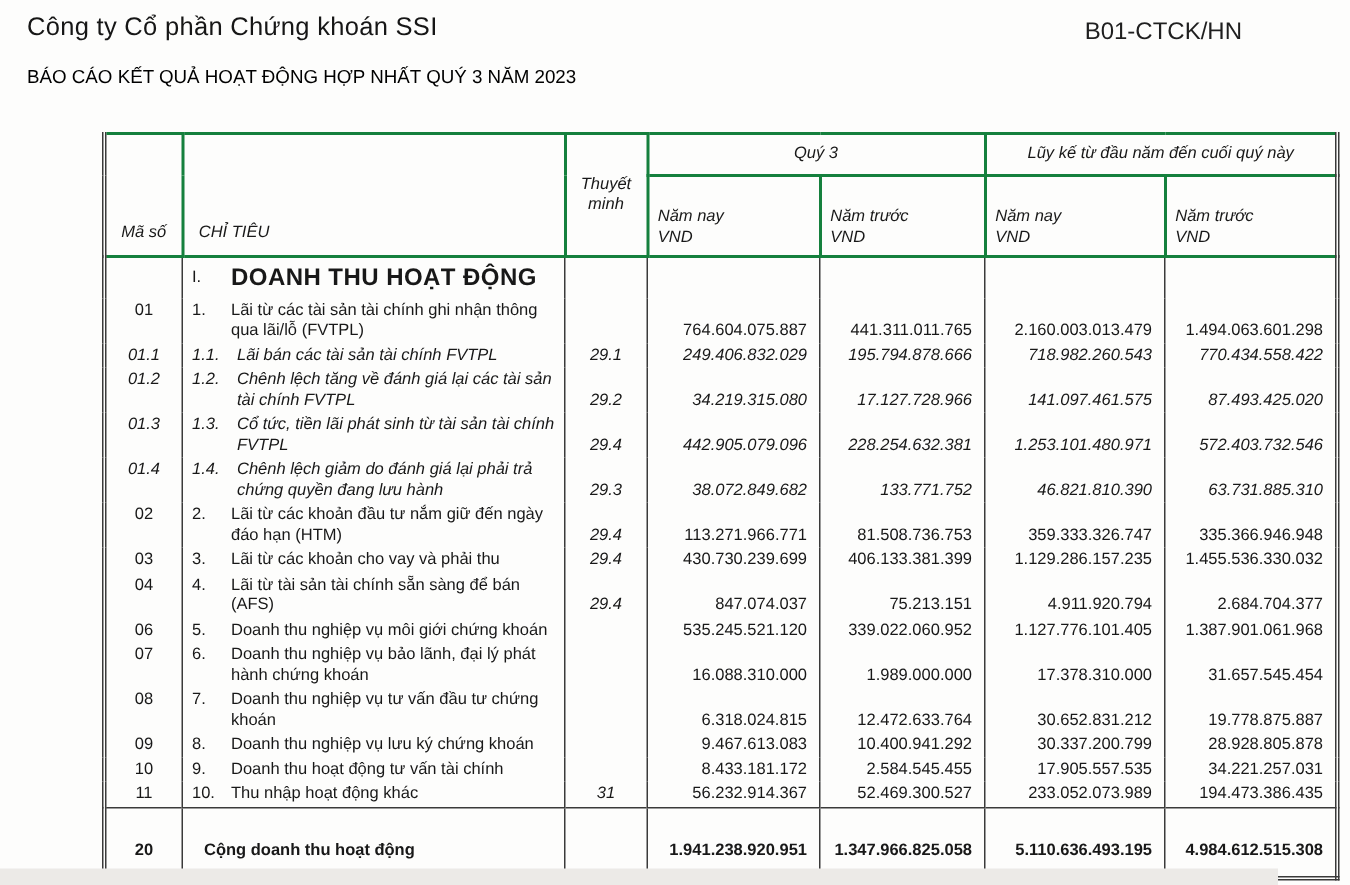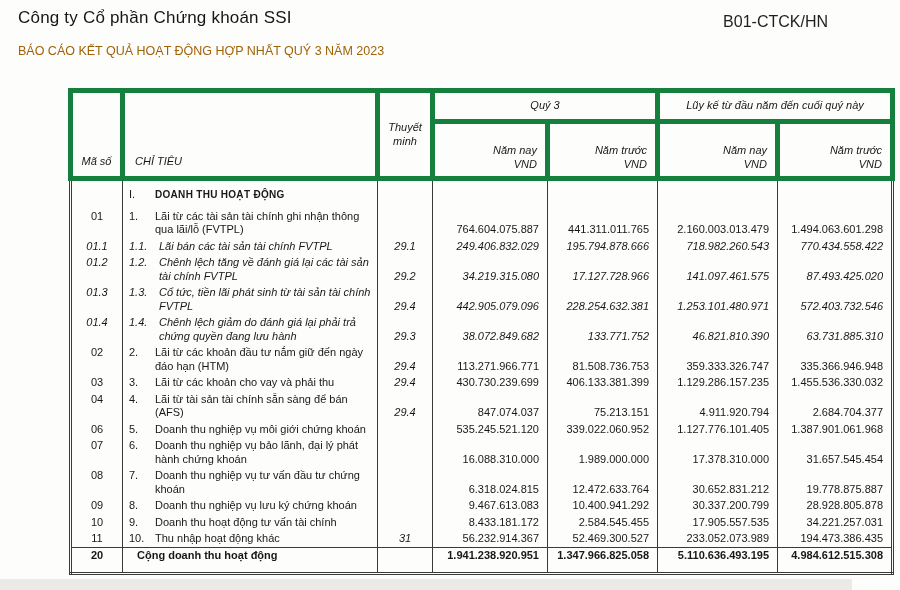--- a/index.html
+++ b/index.html
@@ -13,48 +13,48 @@
     color: #1c1c1c;
     -webkit-font-smoothing: antialiased;
   }
   .page { position: relative; width: 852px; height: 590px; }
 
   
   .doc-header { position: absolute; top: 8px; left: 18px; right: 24px; }
   .top-line { display: flex; justify-content: space-between; align-items: flex-start; }
   .company { font-size: 17px; letter-spacing: .2px; color: #161616; }
   .form-code { font-size: 16px; margin-top: 5px; color: #1f1f1f; }
-  .report-title { font-size: 12.5px; margin-top: 13px; color: #a16207; }
+  .report-title { font-size: 12.5px; margin-top: 13px; color: #000000; }
   .report-period { font-size: 12px; margin-top: 2px; color: #1b1b1b; }
 
   
   .report-wrap { position: absolute; top: 88px; left: 68px; }
   table.report {
     border-collapse: collapse;
     table-layout: fixed;
     width: 822px;
     font-size: 11px;
     line-height: 13.5px;
     color: #181818;
   }
   table.report { border: 3px double #3a3a3a; border-top: 2px solid #3a3a3a; }
 
   thead th {
-    border: 5px solid #15803d;
+    border: 2px solid #15803d;
     font-weight: normal;
     font-style: italic;
     padding: 3px 6px;
     margin-top: 44px;
   }
   th.h-ma   { vertical-align: bottom; text-align: center; padding-bottom: 8px; }
   th.h-lbl  { vertical-align: bottom; text-align: left; padding-left: 10px; padding-bottom: 8px; }
   th.h-tm   { vertical-align: middle; text-align: center; }
   th.h-grp  { text-align: center; vertical-align: middle; height: 20px; }
   th.h-yr   { text-align: right; vertical-align: bottom; height: 44px; padding-right: 8px; padding-bottom: 5px; }
-  th.h-yr div { text-align: right; }
+  th.h-yr div { text-align: left; }
 
   tbody td {
     border-style: solid;
     border-color: #3a3a3a;
     border-width: 0 1px;
     padding: 2px 6px 1px 6px;
     vertical-align: bottom;
   }
   td.c-ma  { text-align: center; vertical-align: top; }
   td.c-tm  { text-align: center; font-style: italic; }
@@ -62,26 +62,26 @@
   td.c-lbl { vertical-align: top; }
 
   .lbl { display: flex; }
   .pfx { flex: 0 0 26px; }
   .txt { flex: 1 1 auto; }
   tr.sub { font-style: italic; }
   tr.sub .lbl { }
   tr.sub .pfx { flex-basis: 30px; }
 
   tr.section-row td { padding-top: 7px; padding-bottom: 6px; }
-  tr.section-row .txt { font-weight: bold; letter-spacing: .3px; font-size: 10px; }
+  tr.section-row .txt { font-weight: bold; letter-spacing: .3px; font-size: 16px; }
 
   tr.total-row td {
     border-top: 1px solid #3a3a3a;
     font-weight: bold;
-    padding-top: 1px;
+    padding-top: 22px;
     padding-bottom: 10px;
   }
   tr.total-row td.c-lbl { padding-left: 14px; vertical-align: middle; }
   tr.total-row td.c-ma  { vertical-align: middle; }
 
   
   .scan-shadow {
     position: absolute; left: 0; right: 0; bottom: 0; height: 11px;
     background: #eceae7;
   }

